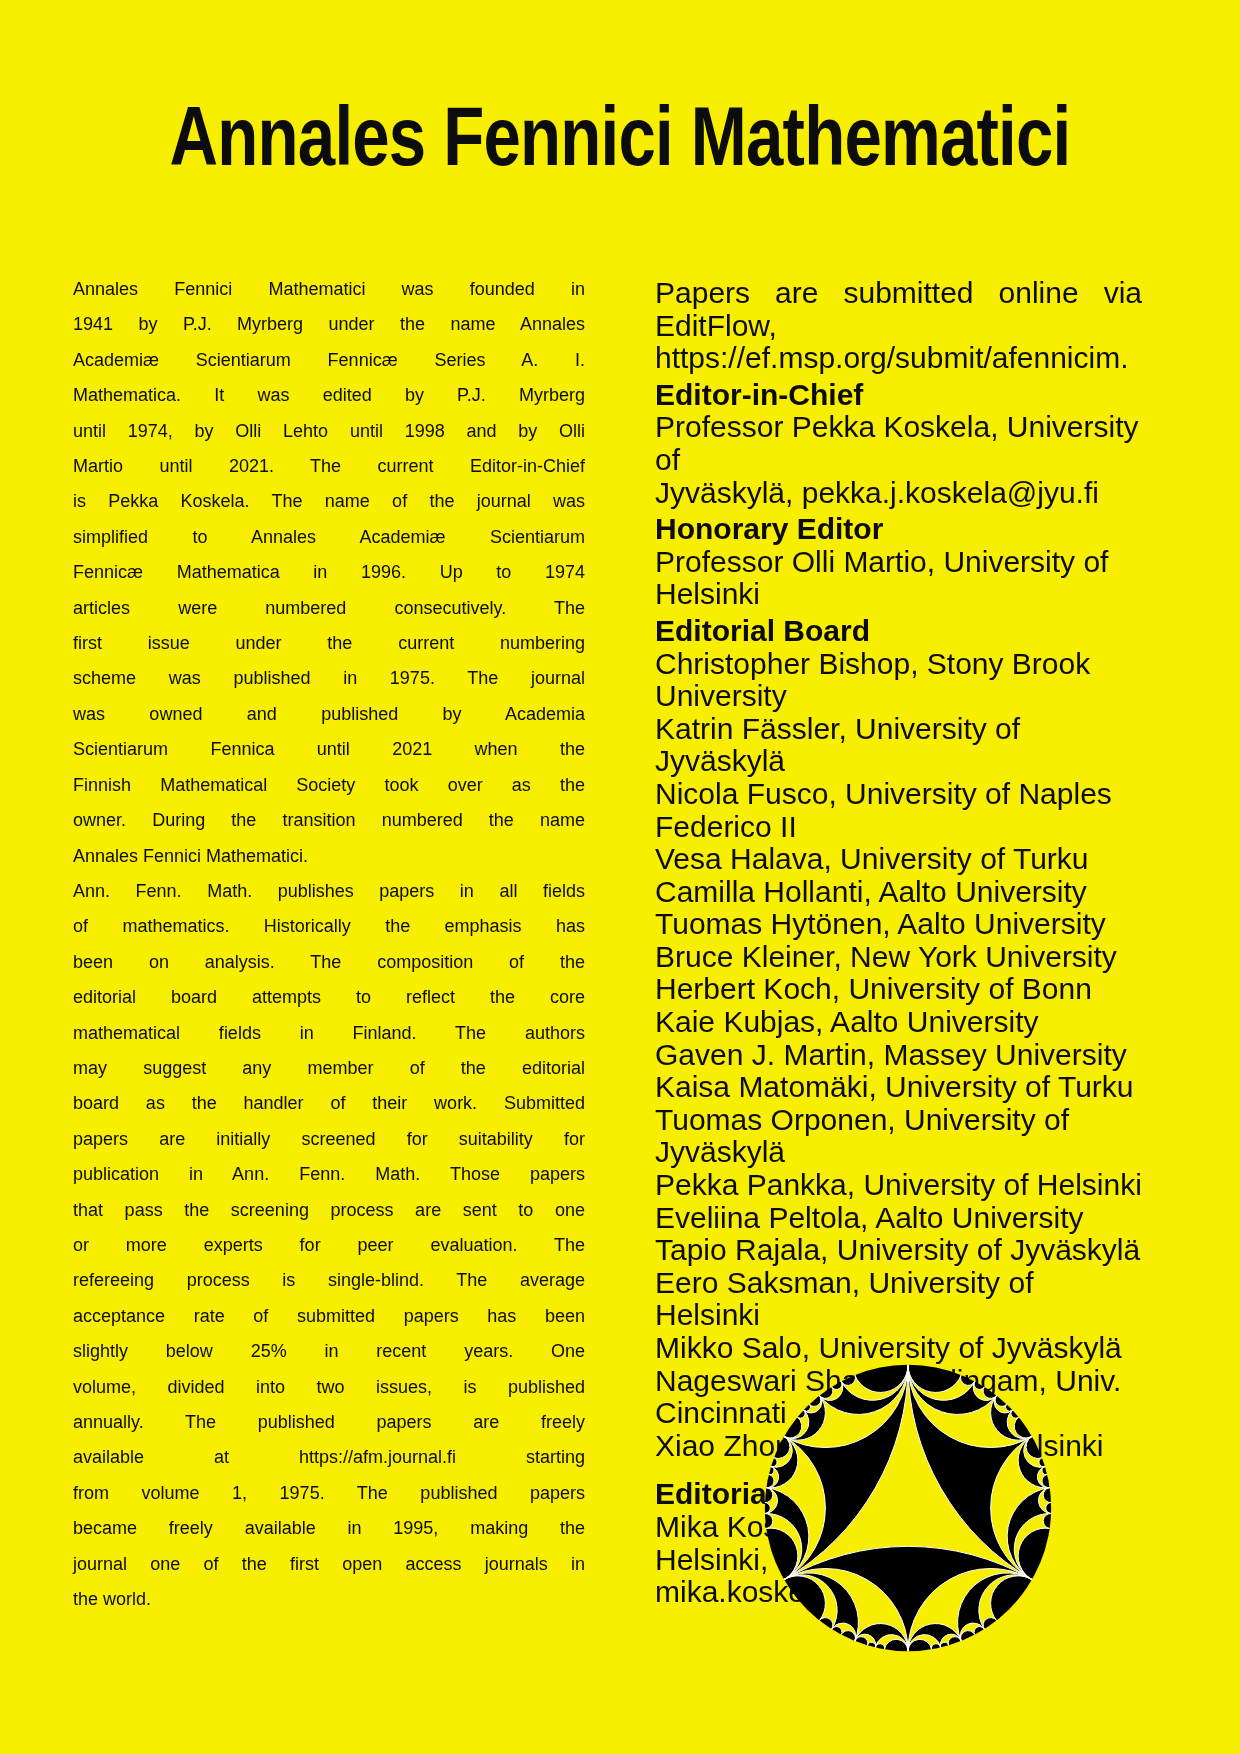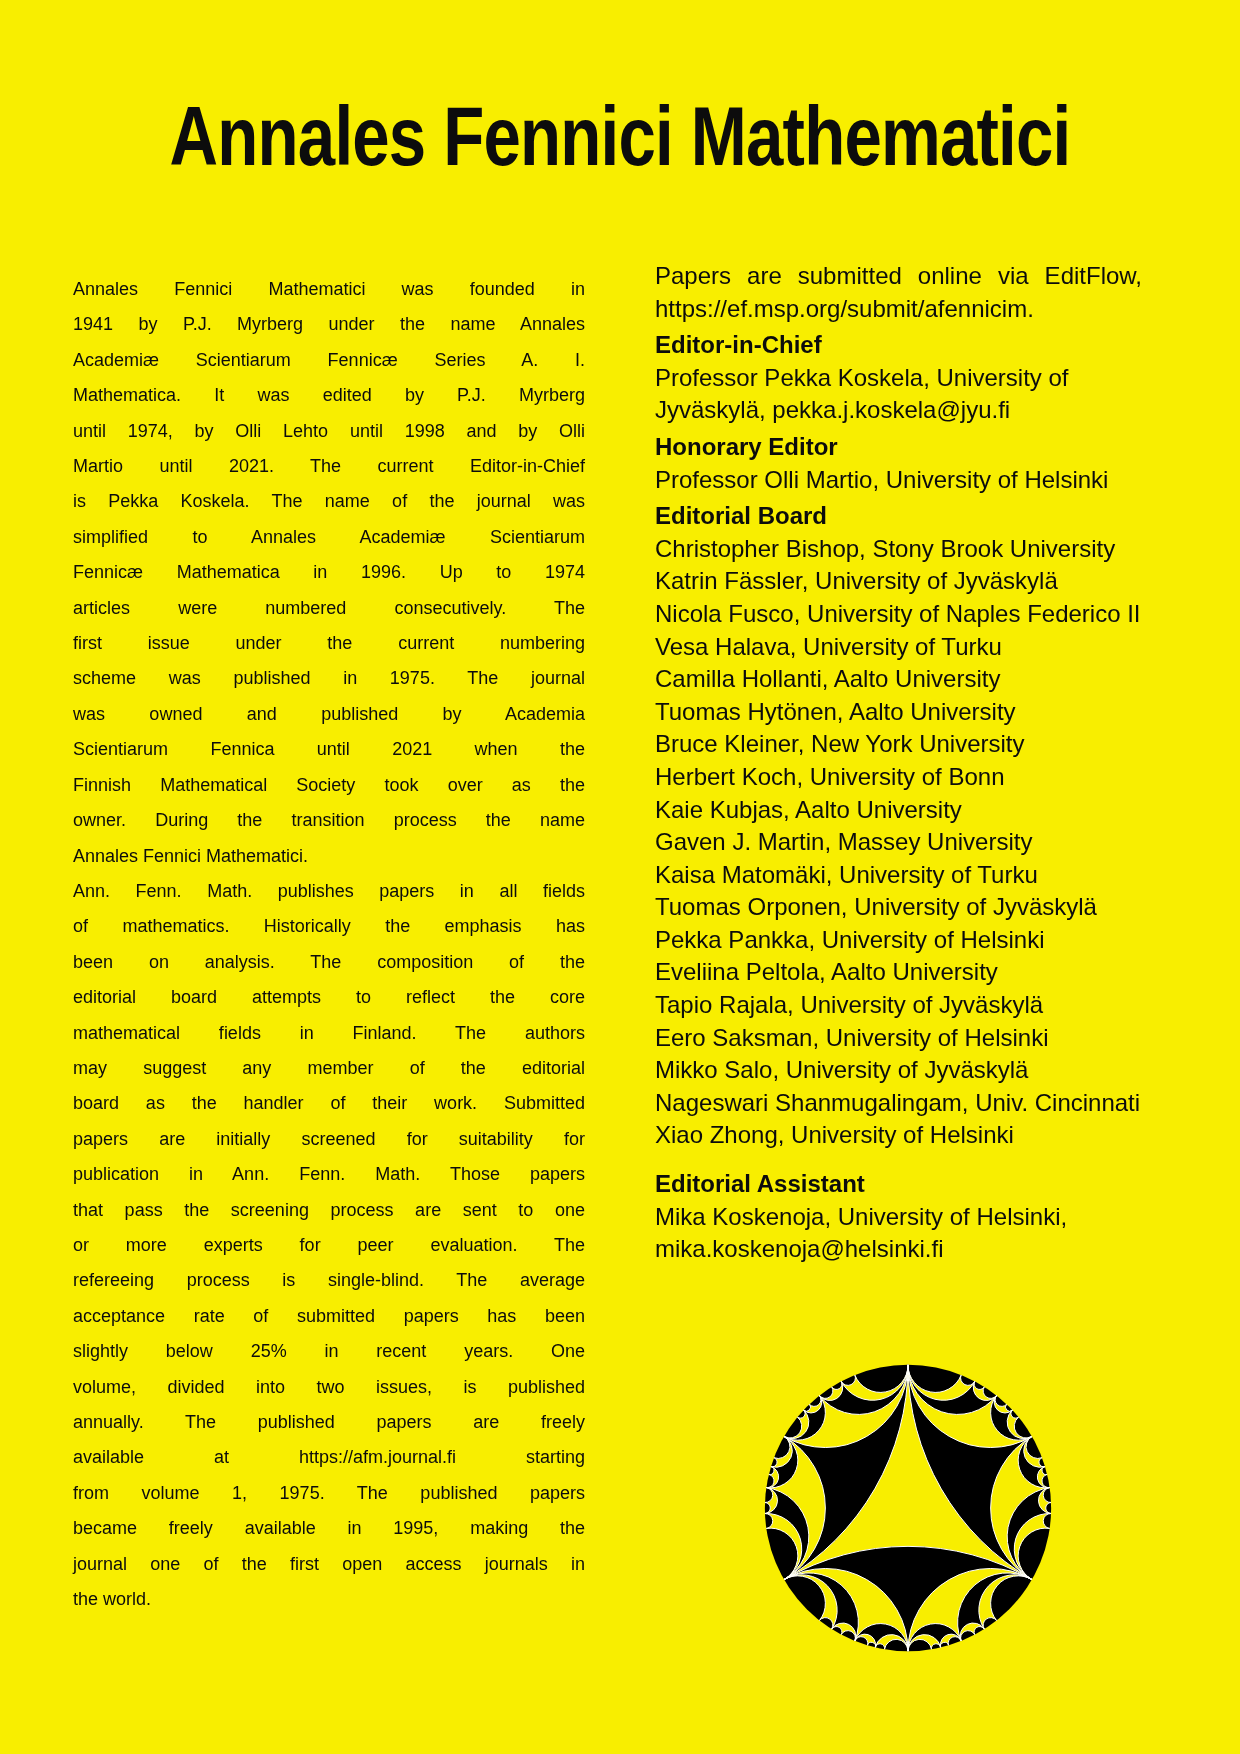--- a/index.html
+++ b/index.html
@@ -15,22 +15,22 @@
     letter-spacing:-1px;white-space:nowrap;
   }
   .col-left{
     position:absolute;left:73px;top:272px;width:512px;
     font-size:18px;line-height:35.4px;
   }
   .para + .para{}
   .jline{text-align:justify;text-align-last:justify;}
   .jline.last{text-align:left;text-align-last:left;}
   .col-right{
-    position:absolute;left:655px;top:260px;width:487px;
-    font-size:24px;line-height:32.6px;
+    position:absolute;left:655px;top:277px;width:487px;
+    font-size:30px;line-height:32.6px;
   }
   .section{margin-top:4px;}
   .section.assistant{margin-top:16px;}
   .heading{font-weight:700;}
   .logo{position:absolute;left:762px;top:1362px;width:292px;height:292px;}
   .logo svg{display:block;width:292px;height:292px;}
 </style>
 </head>
 <body>
 
@@ -47,21 +47,21 @@
         <div class="jline">Martio until 2021. The current Editor-in-Chief</div>
         <div class="jline">is Pekka Koskela. The name of the journal was</div>
         <div class="jline">simplified to Annales Academiæ Scientiarum</div>
         <div class="jline">Fennicæ Mathematica in 1996. Up to 1974</div>
         <div class="jline">articles were numbered consecutively. The</div>
         <div class="jline">first issue under the current numbering</div>
         <div class="jline">scheme was published in 1975. The journal</div>
         <div class="jline">was owned and published by Academia</div>
         <div class="jline">Scientiarum Fennica until 2021 when the</div>
         <div class="jline">Finnish Mathematical Society took over as the</div>
-        <div class="jline">owner. During the transition process the name</div>
+        <div class="jline">owner. During the transition numbered the name</div>
         <div class="jline last">Annales Fennici Mathematici.</div>
       </div>
       <div class="para">
         <div class="jline">Ann. Fenn. Math. publishes papers in all fields</div>
         <div class="jline">of mathematics. Historically the emphasis has</div>
         <div class="jline">been on analysis. The composition of the</div>
         <div class="jline">editorial board attempts to reflect the core</div>
         <div class="jline">mathematical fields in Finland.  The authors</div>
         <div class="jline">may suggest any member of the editorial</div>
         <div class="jline">board as the handler of their work.  Submitted</div>

